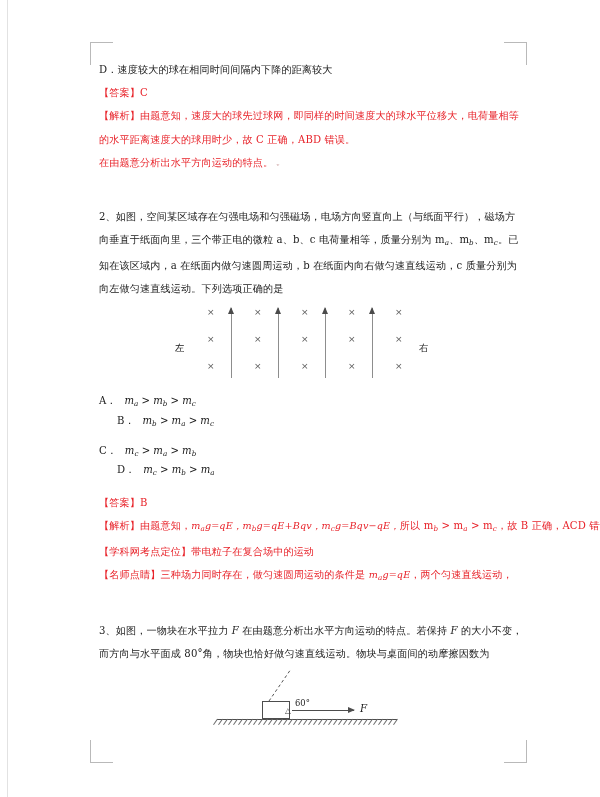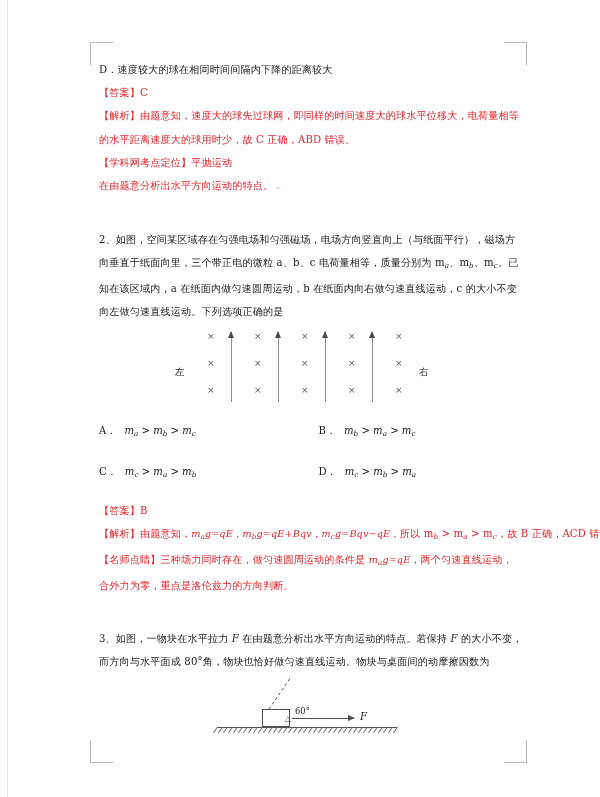--- a/index.html
+++ b/index.html
@@ -69,22 +69,23 @@
     font-size: 7.2px;
     vertical-align: -0.22em;
     font-style: italic;
   }
   .formula { font-style: italic; font-size: 9.6px; }
 
   
   .opt-row {
     display: flex;
     font-size: 10.1px;
-    line-height: 29px;
+    line-height: 17px;
     color: #1a1a1a;
+    flex-direction: column;
   }
   .opt-cell { width: 50%; white-space: nowrap; }
   .opt-cell.right { padding-left: 18px; }
   .opt-label { margin-right: 8px; }
   .mexpr var { font-style: italic; }
 
   
   #field-diagram {
     position: relative;
     width: 421px;
@@ -222,33 +223,32 @@
   <div class="crop-mark crop-tr"></div>
   <div class="crop-mark crop-bl"></div>
   <div class="crop-mark crop-br"></div>
 
   <div id="content">
 
     <div class="line">D．速度较大的球在相同时间间隔内下降的距离较大</div>
     <div class="line red">【答案】C</div>
     <div class="line red">【解析】由题意知，速度大的球先过球网，即同样的时间速度大的球水平位移大，电荷量相等</div>
     <div class="line red">的水平距离速度大的球用时少，故 C 正确，ABD 错误。</div>
-    <div class="line red">【学科网考点定位】平抛运动</div>
     <div class="line red">
       <span>在由题意分析出水平方向运动的特点。</span>
       <span style="font-size:8px;color:#c89a9a;">ᵥ</span>
     </div>
 
     <div class="gap-lg"></div>
 
     <div class="line">2、如图，空间某区域存在匀强电场和匀强磁场，电场方向竖直向上（与纸面平行），磁场方</div>
     <div class="line">
       <span>向垂直于纸面向里，三个带正电的微粒 a、b、c 电荷量相等，质量分别为 m</span><span class="sub">a</span><span>、m</span><span class="sub">b</span><span>、m</span><span class="sub">c</span><span>。已</span>
     </div>
-    <div class="line">知在该区域内，a 在纸面内做匀速圆周运动，b 在纸面内向右做匀速直线运动，c 的大小不变</div>
+    <div class="line">知在该区域内，a 在纸面内做匀速圆周运动，b 在纸面内向右做匀速直线运动，c 质量分别为</div>
     <div class="line">向左做匀速直线运动。下列选项正确的是</div>
 
     <div id="field-diagram">
       <div class="fd-inner" id="fd-inner">
           <span class="xmark" style="left: 0px; top: 0px;">×</span>
           <span class="xmark" style="left: 47px; top: 0px;">×</span>
           <span class="xmark" style="left: 94px; top: 0px;">×</span>
           <span class="xmark" style="left: 141px; top: 0px;">×</span>
           <span class="xmark" style="left: 188px; top: 0px;">×</span>
           <span class="xmark" style="left: 0px; top: 27px;">×</span>
@@ -289,25 +289,25 @@
     </div>
 
     <div class="gap-sm"></div>
 
     <div class="line red">【答案】B</div>
 
     <div class="line red">
       <span>【解析】由题意知，</span><span class="formula"><var>m</var><span class="sub">a</span><span>g=qE，</span></span><span class="formula"><var>m</var><span class="sub">b</span><span>g=qE+Bqv，</span></span><span class="formula"><var>m</var><span class="sub">c</span><span>g=Bqv−qE，</span></span><span>所以 m</span><span class="sub">b</span><span> &gt; m</span><span class="sub">a</span><span> &gt; m</span><span class="sub">c</span><span>，故 B 正确，ACD 错误。</span>
     </div>
 
+    <div class="line red">【学科网考点定位】带电粒子在复合场中的运动</div>
 
     <div class="line red">
       <span>【名师点睛】三种场力同时存在，做匀速圆周运动的条件是 </span><span class="formula"><var>m</var><span class="sub">a</span><span>g=qE</span></span><span>，两个匀速直线运动，</span>
     </div>
-    <div class="line red">合外力为零，重点是洛伦兹力的方向判断。</div>
 
     <div class="gap-lg"></div>
 
     <div class="line">
       <span>3、如图，一物块在水平拉力 </span><var>F</var><span> 在由题意分析出水平方向运动的特点。若保持 </span><var>F</var><span> 的大小不变，</span>
     </div>
     <div class="line">而方向与水平面成 80°角，物块也恰好做匀速直线运动。物块与桌面间的动摩擦因数为</div>
 
     <div id="block-diagram">
       <div id="bd-ground"></div>

